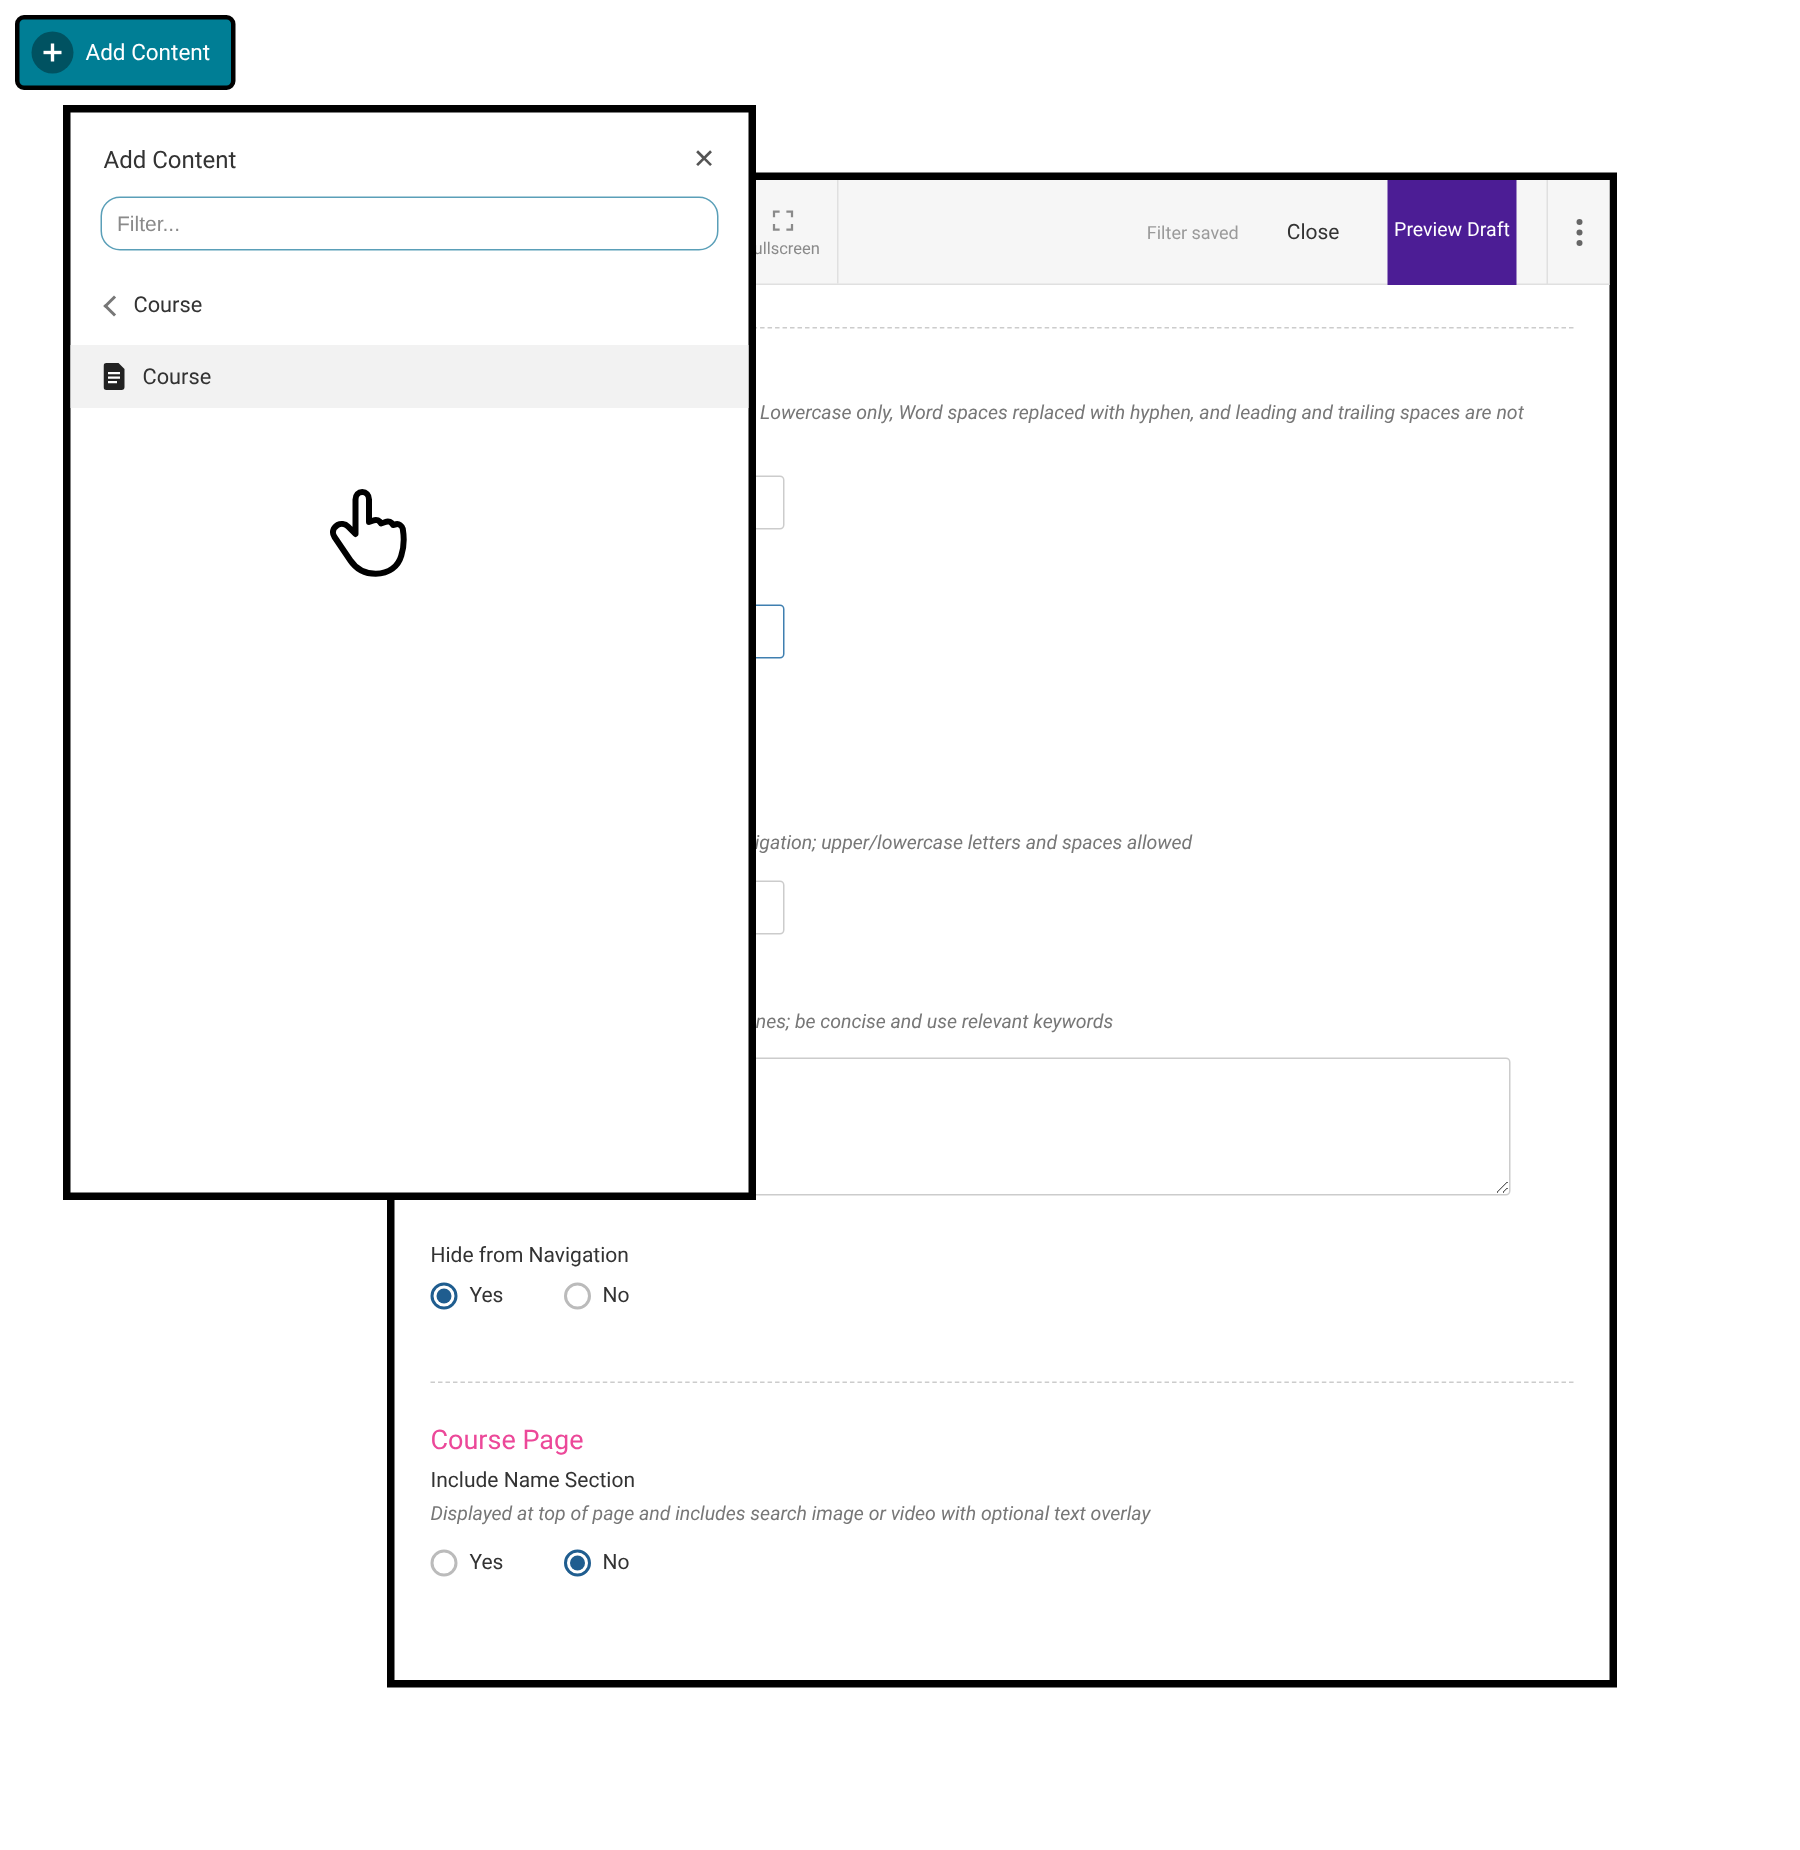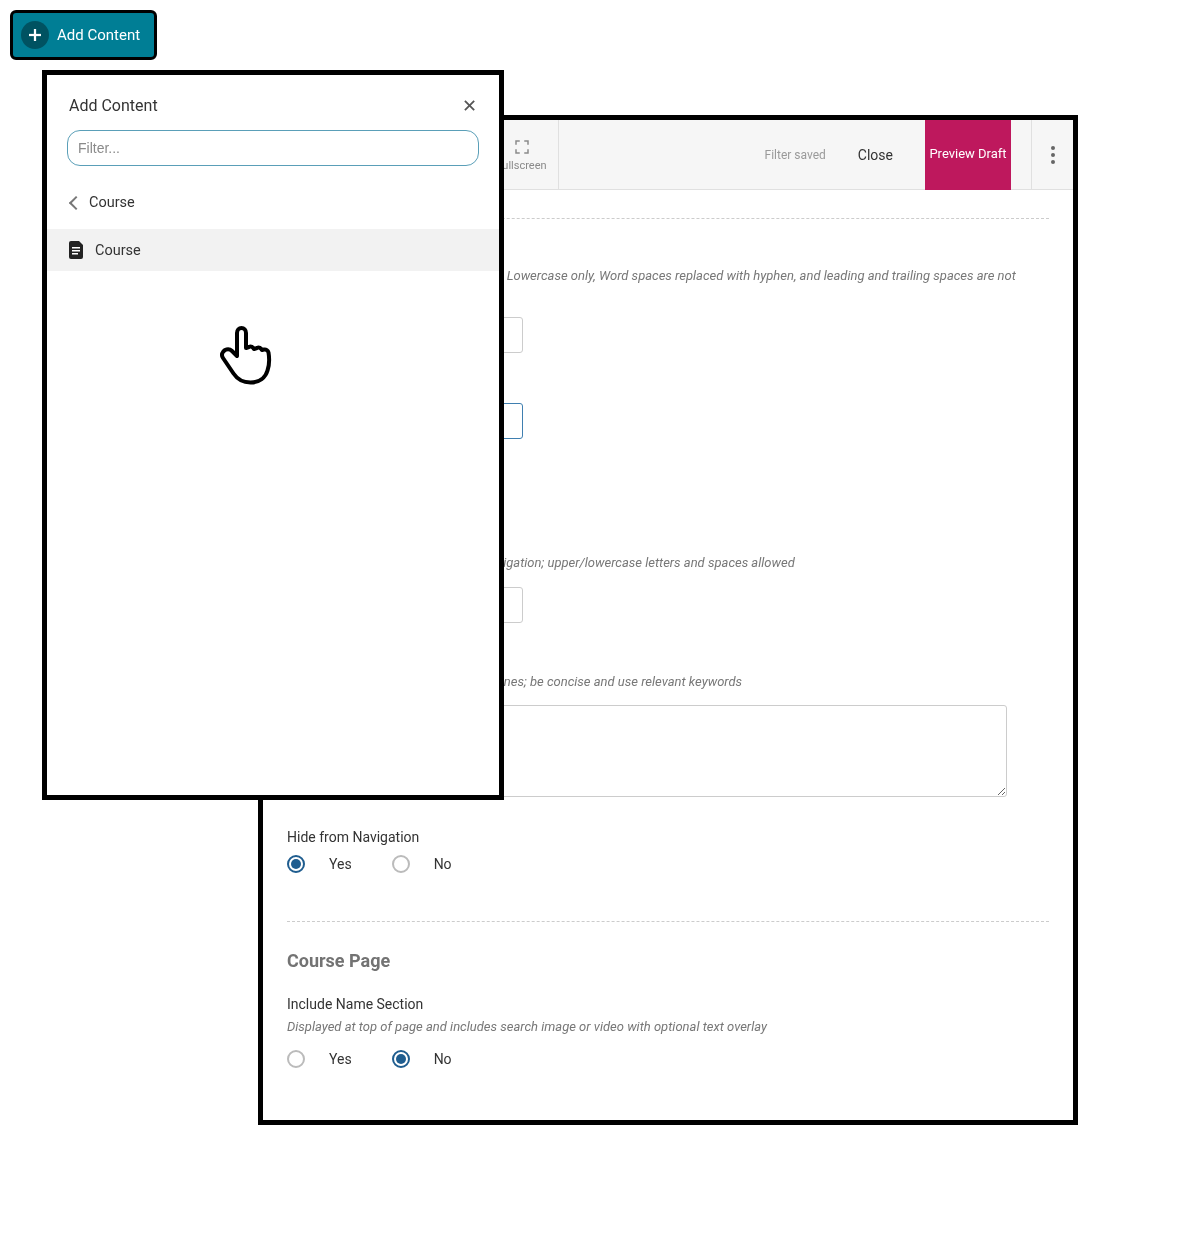--- a/index.html
+++ b/index.html
@@ -117,21 +117,21 @@
   background: #e9e9e9;
   color: #333;
   border-bottom: 3px solid #3f7fb0;
 }
 .tab svg { width: 18px; height: 18px; }
 .toolbar-spacer { flex: 1; }
 .toolbar-right { display: flex; align-items: center; gap: 20px; padding-right: 0; }
 .draft-saved { font-size: 12px; color: #9a9a9a; }
 .close-btn { font-size: 14px; color: #333; cursor: pointer; padding: 0 12px; }
 .preview-btn {
-  background: #be185d; color: #fff;
+  background: #4c1d95; color: #fff;
   width: 86px; height: 70px;
   display: flex; align-items: center; justify-content: center;
   text-align: center; font-size: 13px; line-height: 1.3;
   cursor: pointer;
 }
 .more-btn {
   width: 42px; height: 70px;
   display: flex; align-items: center; justify-content: center;
   cursor: pointer;
   border-left: 1px solid #e0e0e0;
@@ -161,30 +161,30 @@
 }
 .folder-picker span { color: #1f5d8f; font-size: 14px; }
 .folder-path { font-size: 13px; color: #888; margin-top: 8px; }
 .textarea {
   width: 720px; height: 92px;
   border: 1px solid #ccc; border-radius: 3px;
   padding: 8px; font-size: 14px;
   resize: both;
 }
 .radio-row { display: flex; gap: 40px; margin-top: 10px; }
-.radio-opt { display: flex; align-items: center; gap: 24px; font-size: 14px; color: #333; cursor: pointer; }
+.radio-opt { display: flex; align-items: center; gap: 8px; font-size: 14px; color: #333; cursor: pointer; }
 .radio-circle {
   width: 18px; height: 18px; border: 2px solid #bbb; border-radius: 50%;
   display: flex; align-items: center; justify-content: center;
 }
 .radio-circle.checked { border-color: #1f5d8f; }
 .radio-circle.checked::after {
   content: ""; width: 10px; height: 10px; background: #1f5d8f; border-radius: 50%;
 }
-.section-heading { font-size: 18px; font-weight: 700; color: #737373; margin-bottom: 25px; }
+.section-heading { font-size: 18px; font-weight: 400; color: #ec4899; margin-bottom: 8px; }
 </style>
 </head>
 <body>
 
 <div class="add-content-btn">
   <span class="plus-circle">
     <svg viewBox="0 0 24 24" fill="none" stroke="#fff" stroke-width="3">
         <line x1="12" y1="4" x2="12" y2="20"></line>
         <line x1="4" y1="12" x2="20" y2="12"></line>
       </svg>

